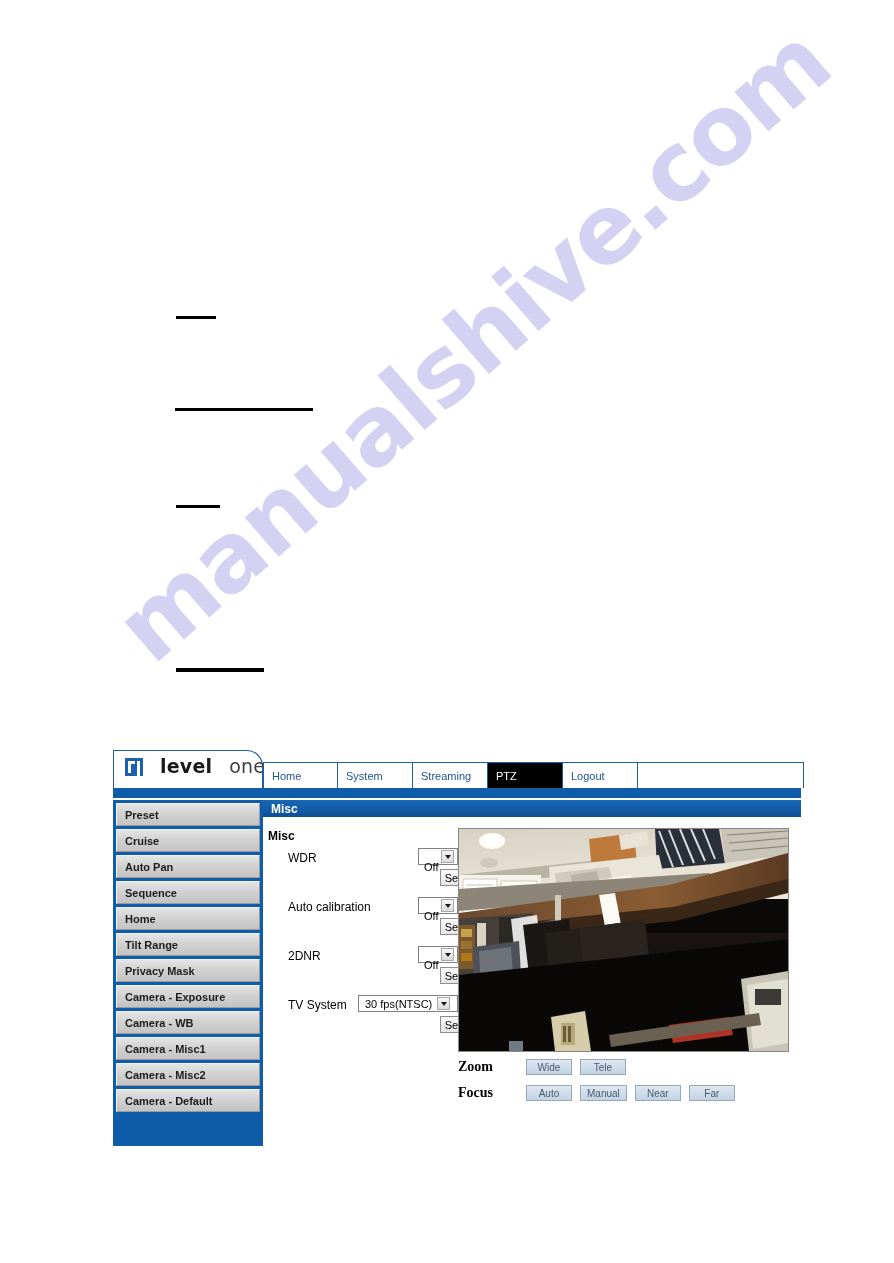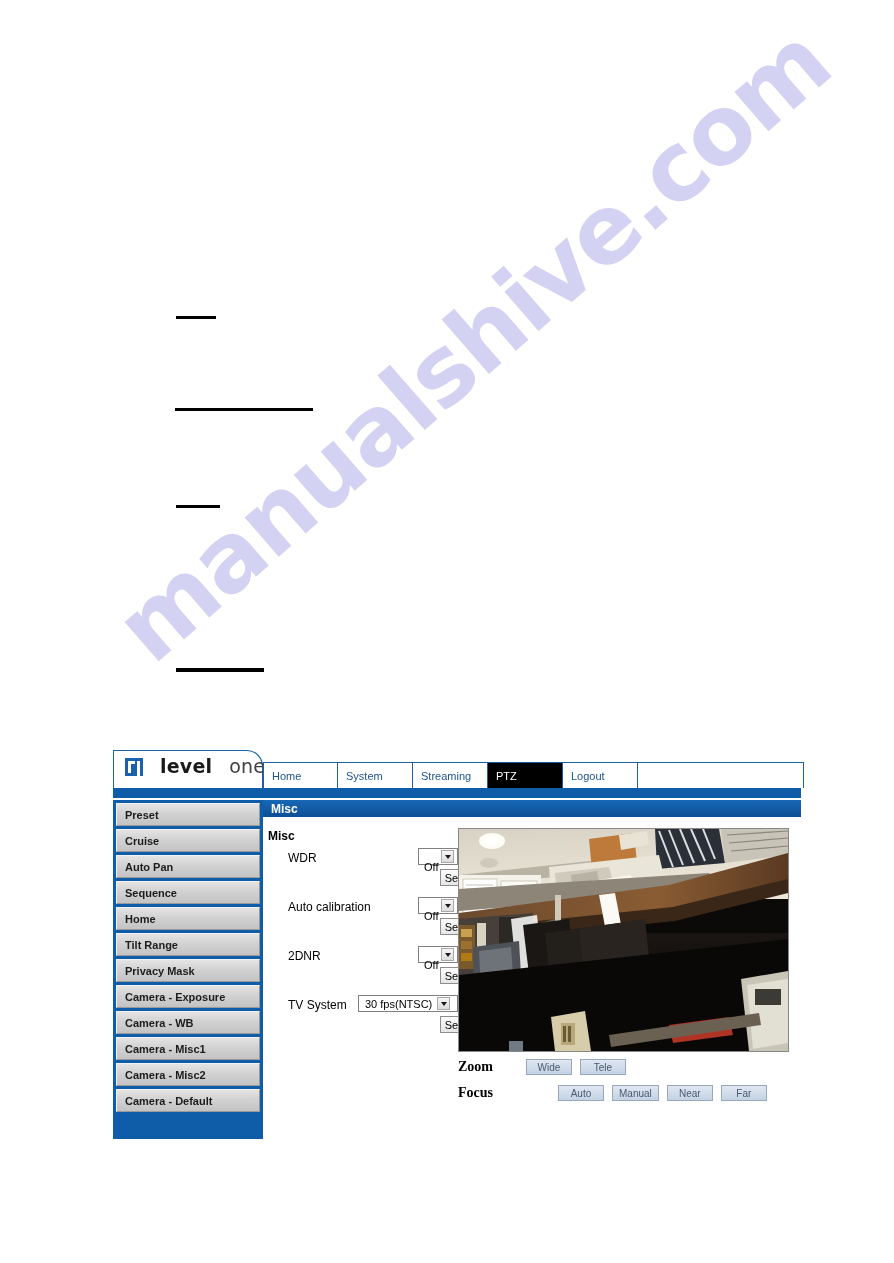--- a/index.html
+++ b/index.html
@@ -173,21 +173,21 @@
     height: 300px;
   }
 
   
   .sidebar {
     position: absolute;
     left: 0;
     top: 0;
     width: 150px;
     background: #0f5ca8;
-    padding: 3px 3px 11px 3px;
+    padding: 3px 3px 18px 3px;
     box-sizing: border-box;
   }
   .side-item {
     height: 23px;
     margin-bottom: 3px;
     background: linear-gradient(180deg, #e4e4e4 0%, #d2d2d2 45%, #c3c3c3 100%);
     border: 1px solid #9a9a9a;
     border-top-color: #f2f2f2;
     border-left-color: #f2f2f2;
     box-sizing: border-box;
@@ -552,21 +552,21 @@
         <div class="ptz">
           <div class="ptz-row">
             <span class="ptz-label">Zoom</span>
             <span id="zoom-btns" style="display:flex;">
                 <span class="ptz-btn">Wide</span>
                 <span class="ptz-btn">Tele</span>
               </span>
           </div>
           <div class="ptz-row">
             <span class="ptz-label">Focus</span>
-            <span id="focus-btns" style="display:flex;margin-left:32px;">
+            <span id="focus-btns" style="display:flex;">
                 <span class="ptz-btn">Auto</span>
                 <span class="ptz-btn">Manual</span>
                 <span class="ptz-btn">Near</span>
                 <span class="ptz-btn">Far</span>
               </span>
           </div>
         </div>
 
       </div>
     </div>

